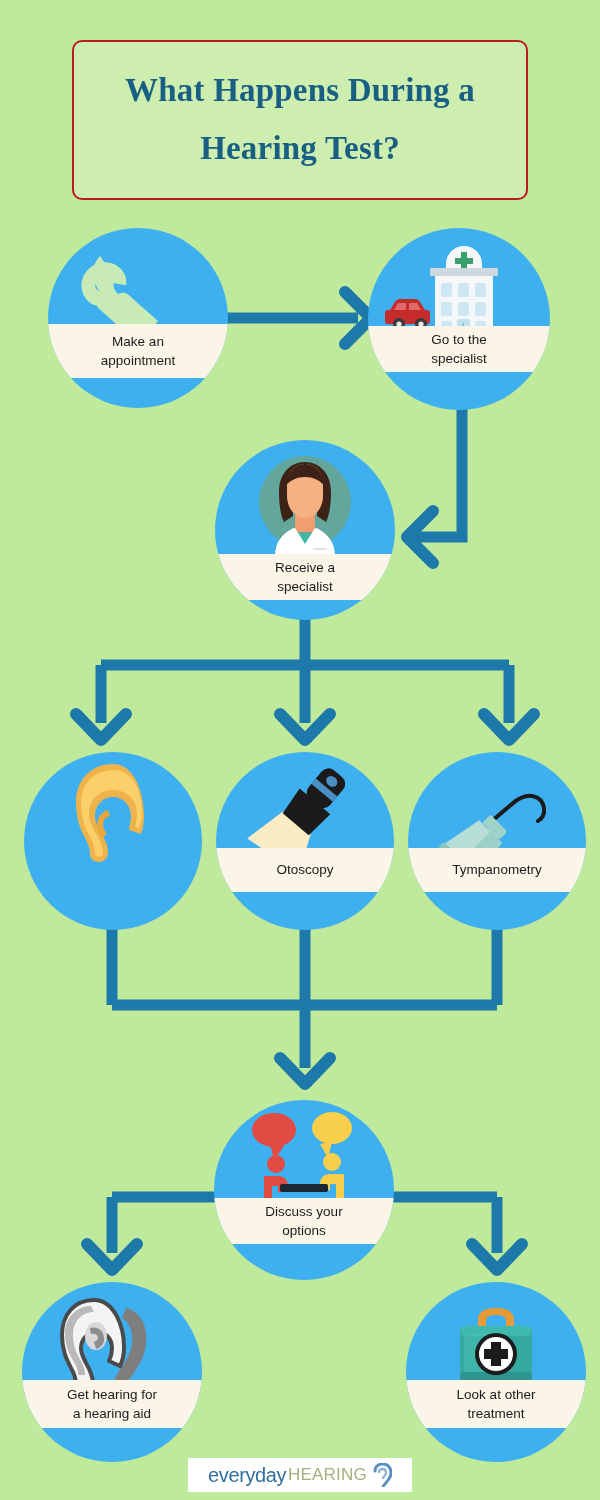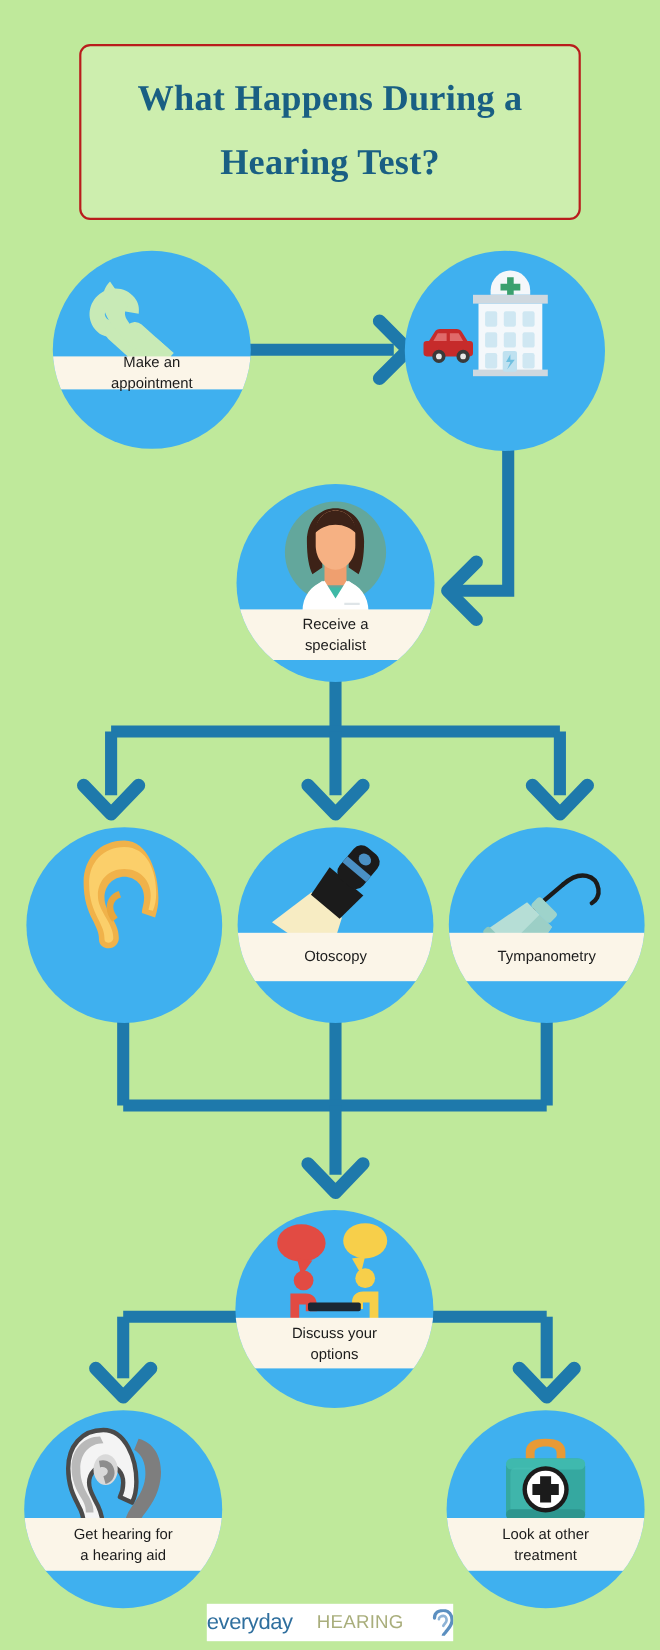--- a/index.html
+++ b/index.html
@@ -59,35 +59,35 @@
   .n-phone  {left:48px; top:228px; width:180px;height:180px;}
   .n-spec   {left:368px;top:228px; width:182px;height:182px;}
   .n-screen {left:215px;top:440px; width:180px;height:180px;}
   .n-audio  {left:24px; top:752px; width:178px;height:178px;}
   .n-oto    {left:216px;top:752px; width:178px;height:178px;}
   .n-tymp   {left:408px;top:752px; width:178px;height:178px;}
   .n-disc   {left:214px;top:1100px;width:180px;height:180px;}
   .n-aid    {left:22px; top:1282px;width:180px;height:180px;}
   .n-treat  {left:406px;top:1282px;width:180px;height:180px;}
 
-  .n-phone  .label{top:96px;height:30px;}
+  .n-phone  .label{top:96px;height:54px;}
   .n-spec   .label{top:98px;height:46px;}
   .n-screen .label{top:96px;height:46px;margin-top:18px;}
   .n-audio  .label{top:96px;height:44px;}
   .n-oto    .label{top:96px;height:44px;}
   .n-tymp   .label{top:96px;height:44px;}
   .n-disc   .label{top:98px;height:46px;}
   .n-aid    .label{top:98px;height:48px;}
   .n-treat  .label{top:98px;height:48px;}
 
   
   .logo-box{
     position:absolute;left:188px;top:1458px;width:224px;height:34px;
     background:#ffffff;
-    display:flex;align-items:center;justify-content:space-between;
+    display:flex;align-items:center;justify-content:center;
     gap:2px;
     z-index:6;
   }
   .logo-a{font-size:20px;color:#2f6f9e;letter-spacing:-.4px;font-weight:500;}
   .logo-b{font-size:17px;color:#a9ae7c;letter-spacing:.2px;}
   .logo-ear{margin-left:3px;display:flex;align-items:center;}
 </style>
 </head>
 <body>
 
@@ -179,20 +179,26 @@
       <g>
         <path d="M22,82 l5,-8 c1,-2 3,-3 5,-3 h15 c2,0 4,1 5,3 l5,8 h2 c2,0 3,1 3,3 v8 c0,2 -1,3 -3,3 h-39 c-2,0 -3,-1 -3,-3 v-8 c0,-2 1,-3 3,-3 z" fill="#c62b2b"></path>
         <path d="M30,75 h8 v7 h-12 z" fill="#e06a6a"></path>
         <path d="M41,75 h8 l4,7 h-12 z" fill="#e06a6a"></path>
         <circle cx="31" cy="96" r="6" fill="#3a3a3a"></circle>
         <circle cx="31" cy="96" r="2.6" fill="#e7e7e7"></circle>
         <circle cx="53" cy="96" r="6" fill="#3a3a3a"></circle>
         <circle cx="53" cy="96" r="2.6" fill="#e7e7e7"></circle>
       </g>
     </svg>
+    <div class="label">
+      <div>
+        <span>Go to the</span><br>
+        <span>specialist</span>
+      </div>
+    </div>
   </div>
 
   <div class="node n-screen">
     <svg class="art" viewBox="0 0 180 180">
       <circle cx="90" cy="62" r="46" fill="#63a79c"></circle>
 
       <path d="M64,52 c0,-18 11,-30 26,-30 c15,0 26,12 26,30 c0,14 -2,24 -5,30 l-9,-6 l0,-24 h-24 l0,24 l-9,6 c-3,-6 -5,-16 -5,-30 z" fill="#3d2217"></path>
 
       <path d="M80,74 h20 v18 h-20 z" fill="#ef9f6f"></path>
 

